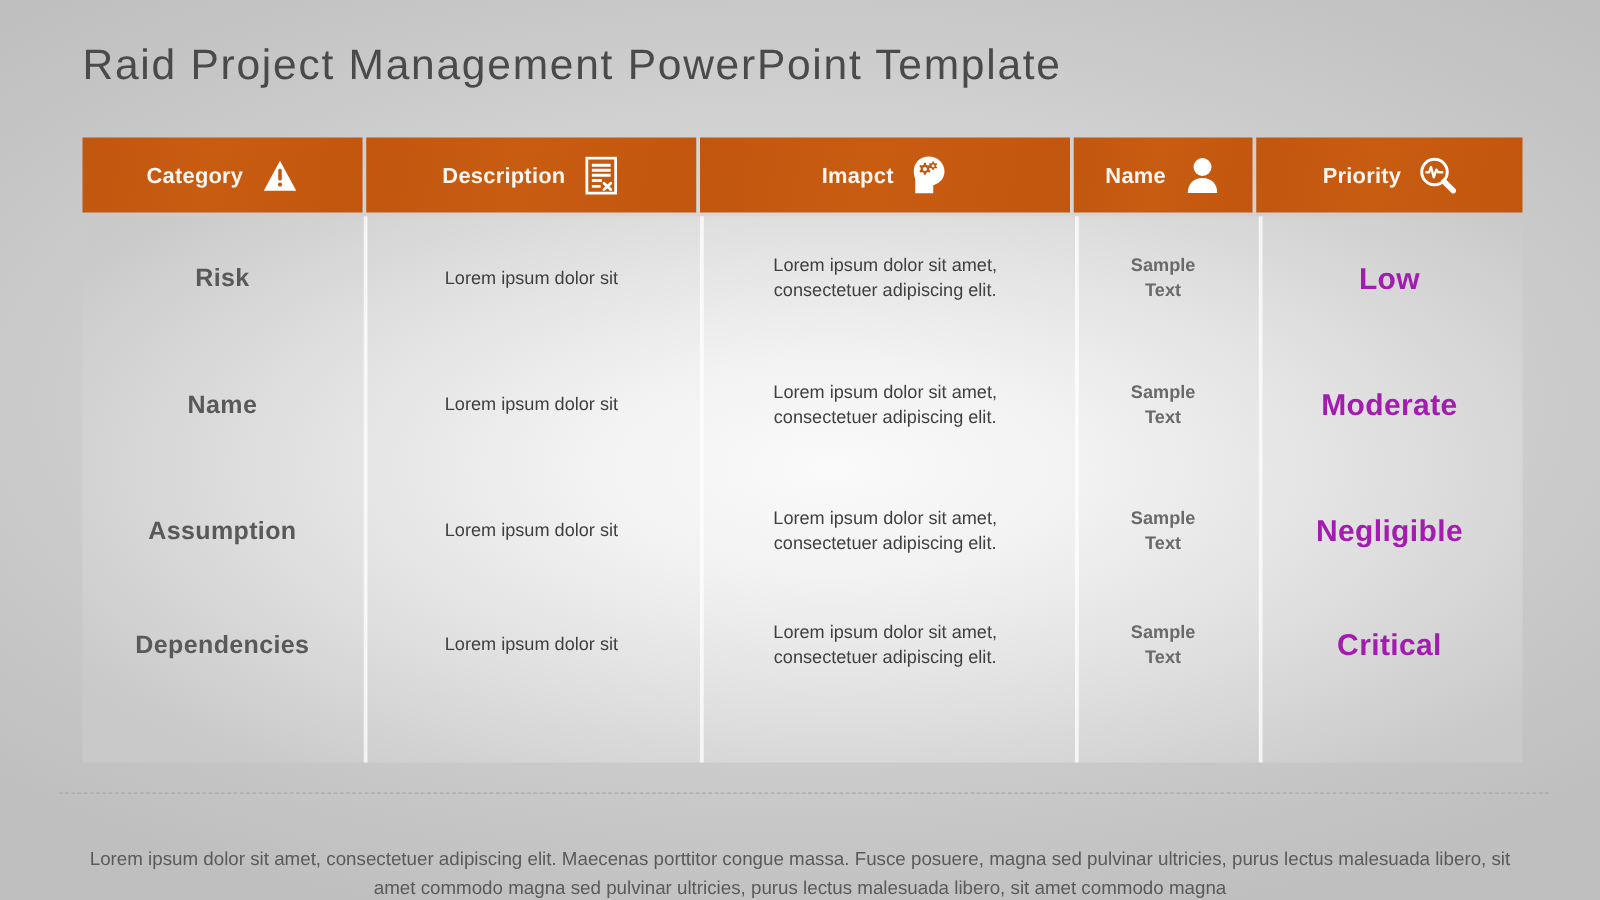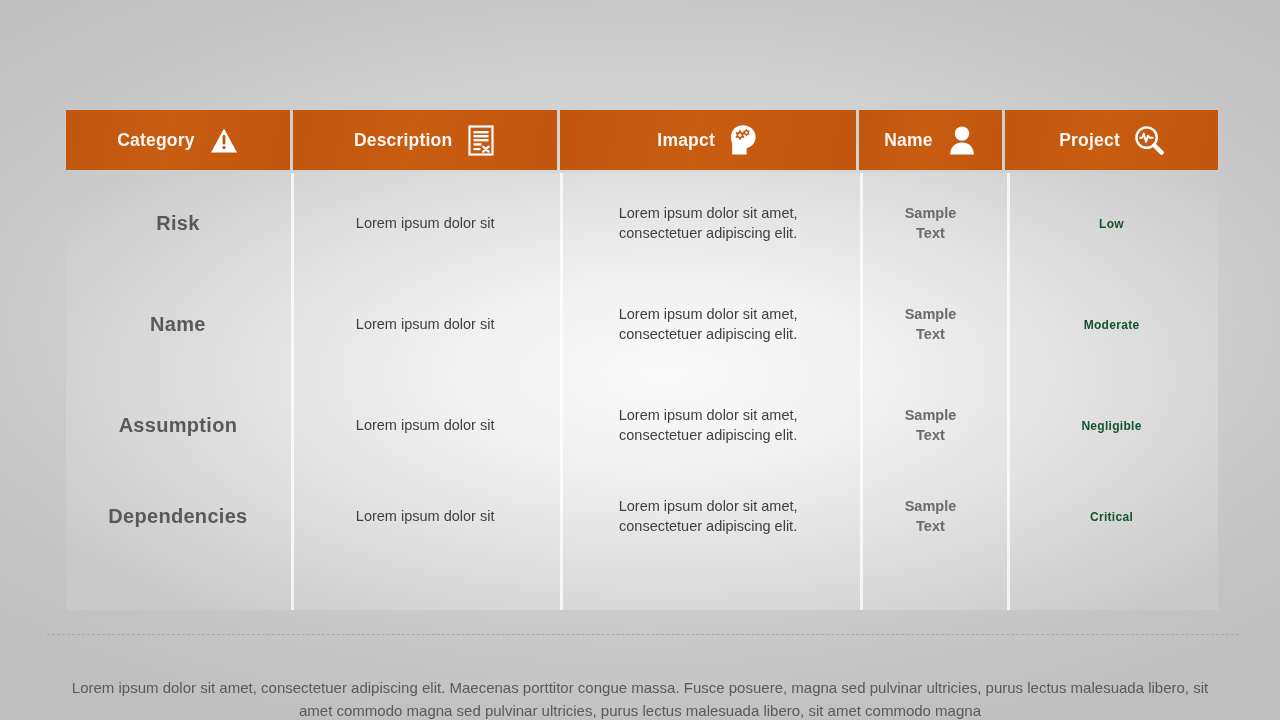--- a/index.html
+++ b/index.html
@@ -138,23 +138,23 @@
     max-width: 240px;
   }
   .name-text {
     font-size: 14.5px;
     font-weight: bold;
     color: #6a6a6a;
     line-height: 1.35;
     max-width: 72px;
   }
   .prio-text {
-    font-size: 12px;
+    font-size: 24px;
     font-weight: bold;
-    color: #14532d;
+    color: #a21caf;
     letter-spacing: 0.3px;
   }
 
   
   .footer-rule {
     position: absolute;
     left: 47px;
     top: 634px;
     width: 1192px;
     border-top: 1px dashed #a8a8a8;
@@ -169,20 +169,21 @@
     line-height: 1.5;
     color: #5a5a5a;
     margin-top: 24px;
   }
 </style>
 </head>
 <body>
 
 <div class="slide">
 
+  <div class="title">Raid Project Management PowerPoint Template</div>
 
   <div class="table">
 
     <div class="body-bg"></div>
 
     <div class="header-row">
 
       <div class="hcell" style="width:225px">
         <span class="hlabel">Category</span>
         <span class="hicon">
@@ -228,21 +229,21 @@
         <span class="hlabel">Name</span>
         <span class="hicon">
           <svg width="26" height="30" viewBox="0 0 26 30" aria-hidden="true">
             <circle cx="13" cy="8.6" r="7.2" fill="#ffffff"></circle>
             <path d="M13 17.4 C5.4 17.4 1.2 22.6 1.2 29.4 L24.8 29.4 C24.8 22.6 20.6 17.4 13 17.4 Z" fill="#ffffff"></path>
           </svg>
         </span>
       </div>
 
       <div class="hcell" style="width:214px">
-        <span class="hlabel">Project</span>
+        <span class="hlabel">Priority</span>
         <span class="hicon">
           <svg width="30" height="30" viewBox="0 0 30 30" aria-hidden="true">
             <circle cx="12.6" cy="12.6" r="10.2" fill="none" stroke="#ffffff" stroke-width="2.4"></circle>
             <path d="M6.2 12.8 h2.1 l1.5-4.2 2.2 8.2 2.1-6.1 1.5 2.1 h3.2" fill="none" stroke="#ffffff" stroke-width="1.9" stroke-linecap="round" stroke-linejoin="round"></path>
             <path d="M20.2 20.2 L27.6 27.6" stroke="#ffffff" stroke-width="4.4" stroke-linecap="round"></path>
           </svg>
         </span>
       </div>
     </div>
 

